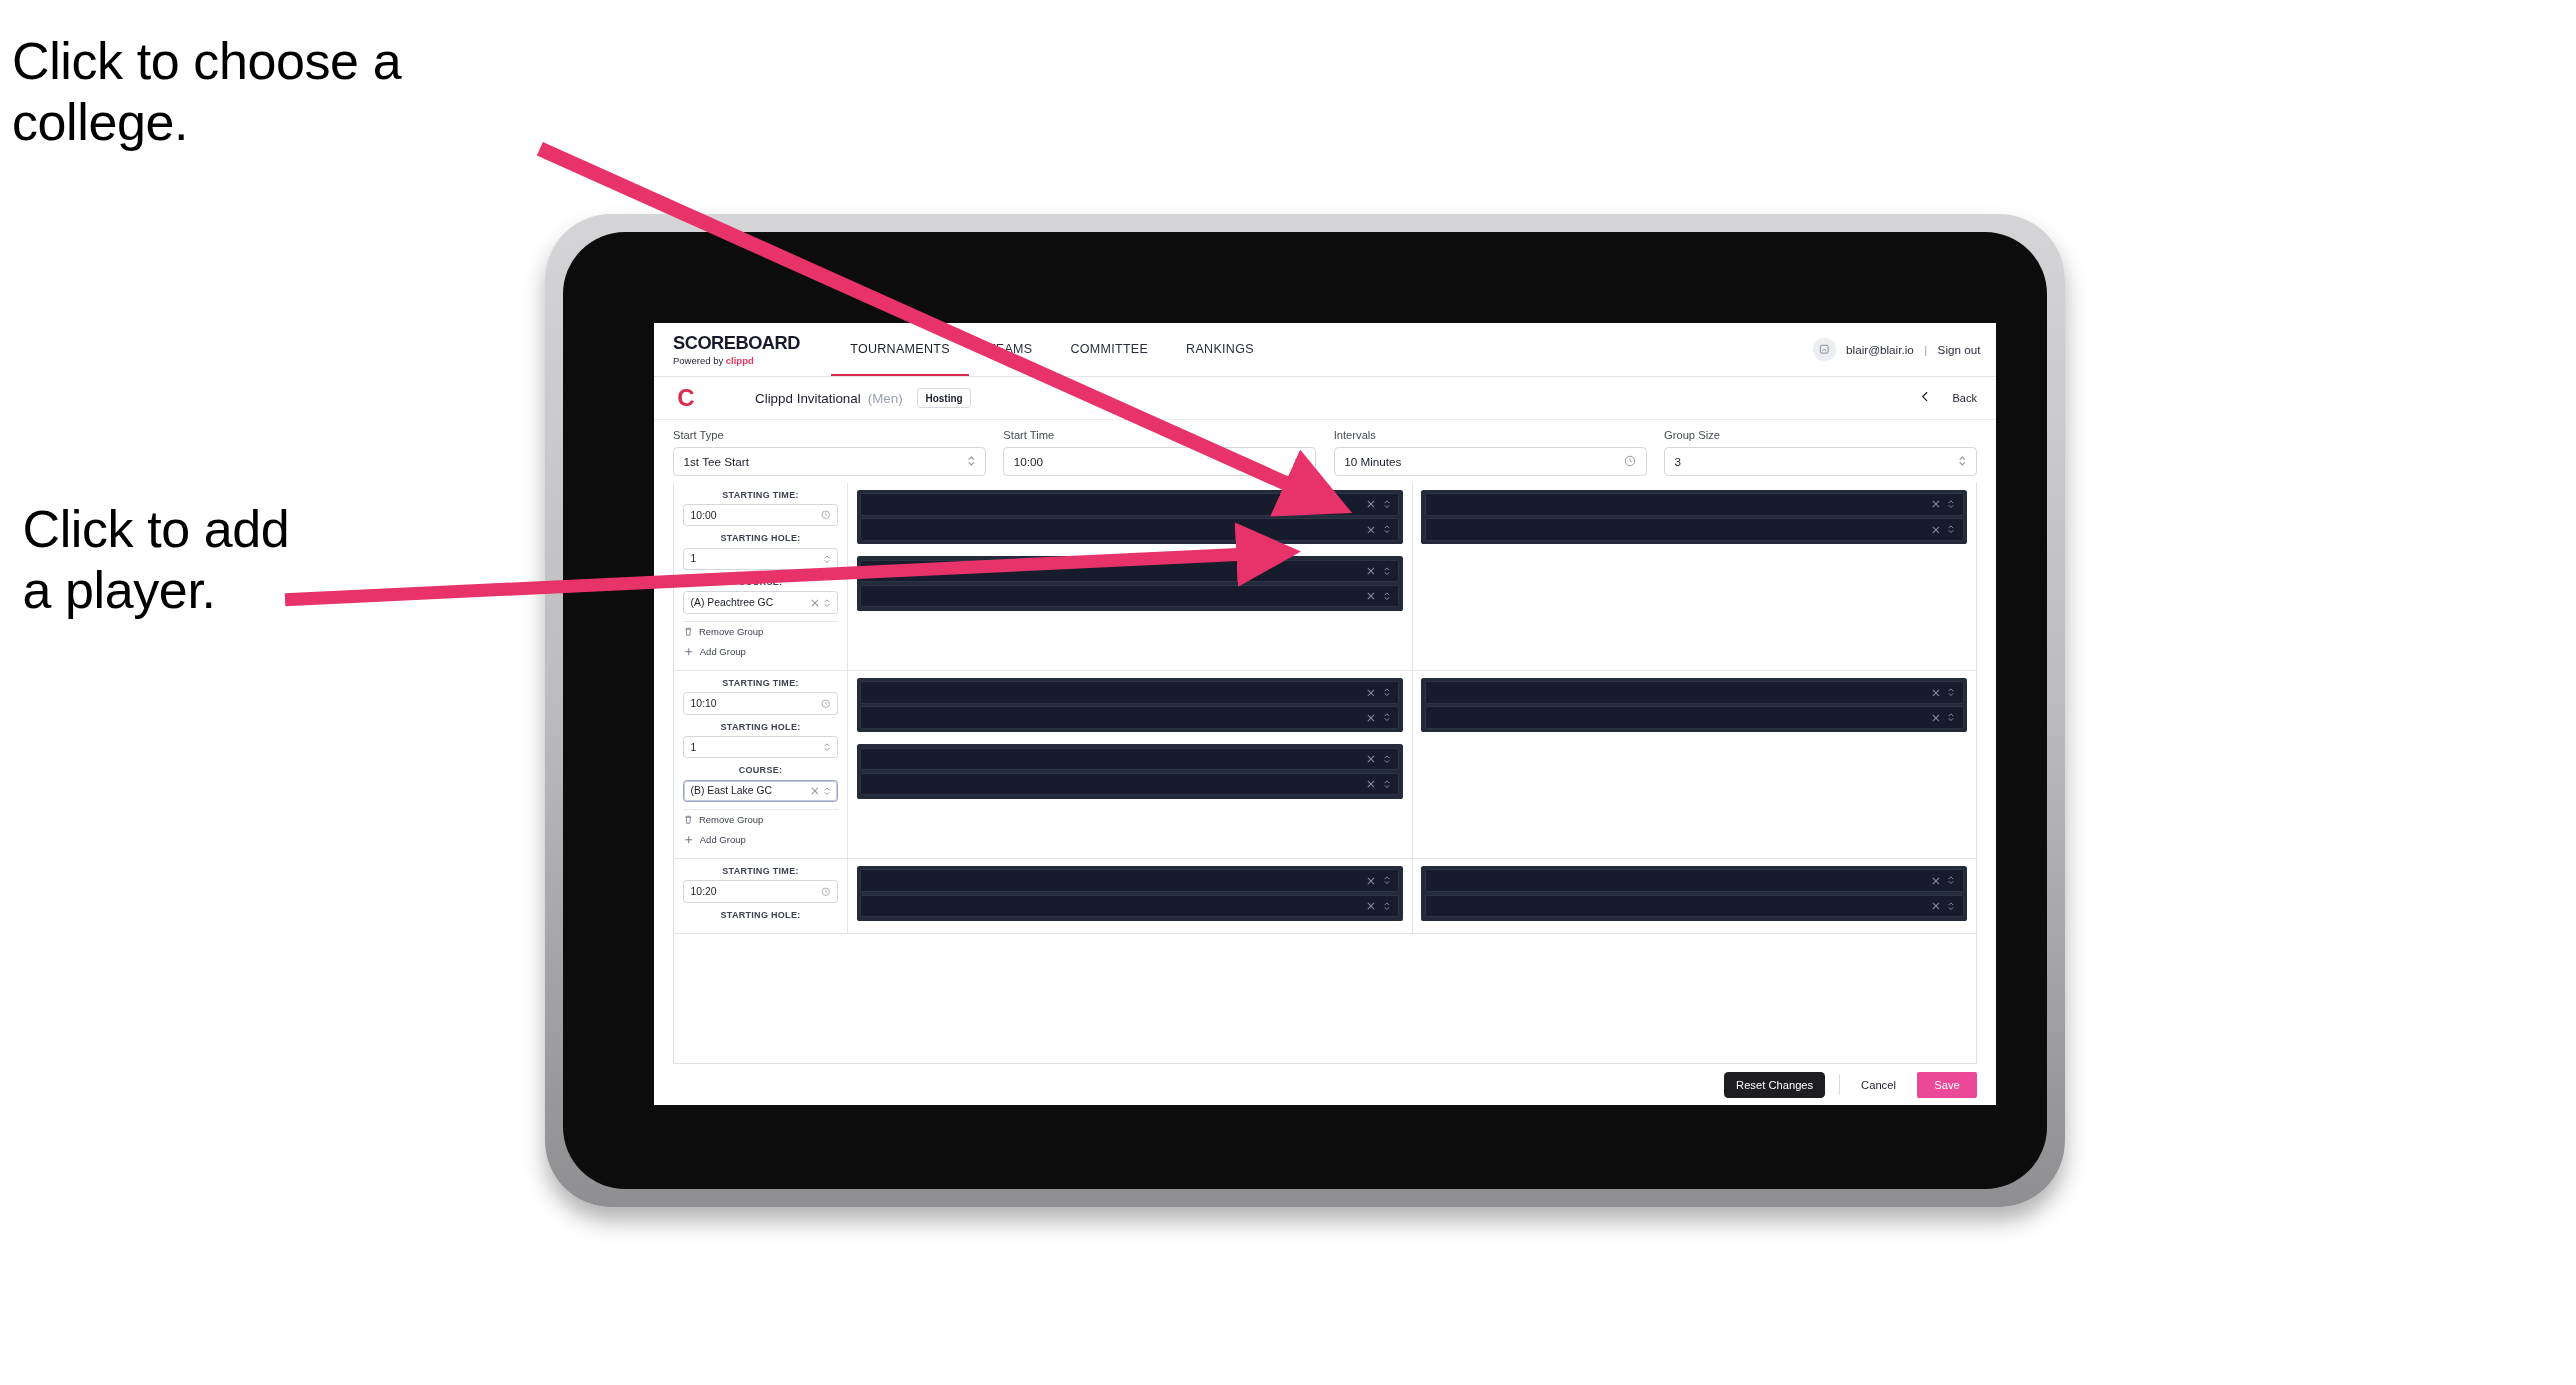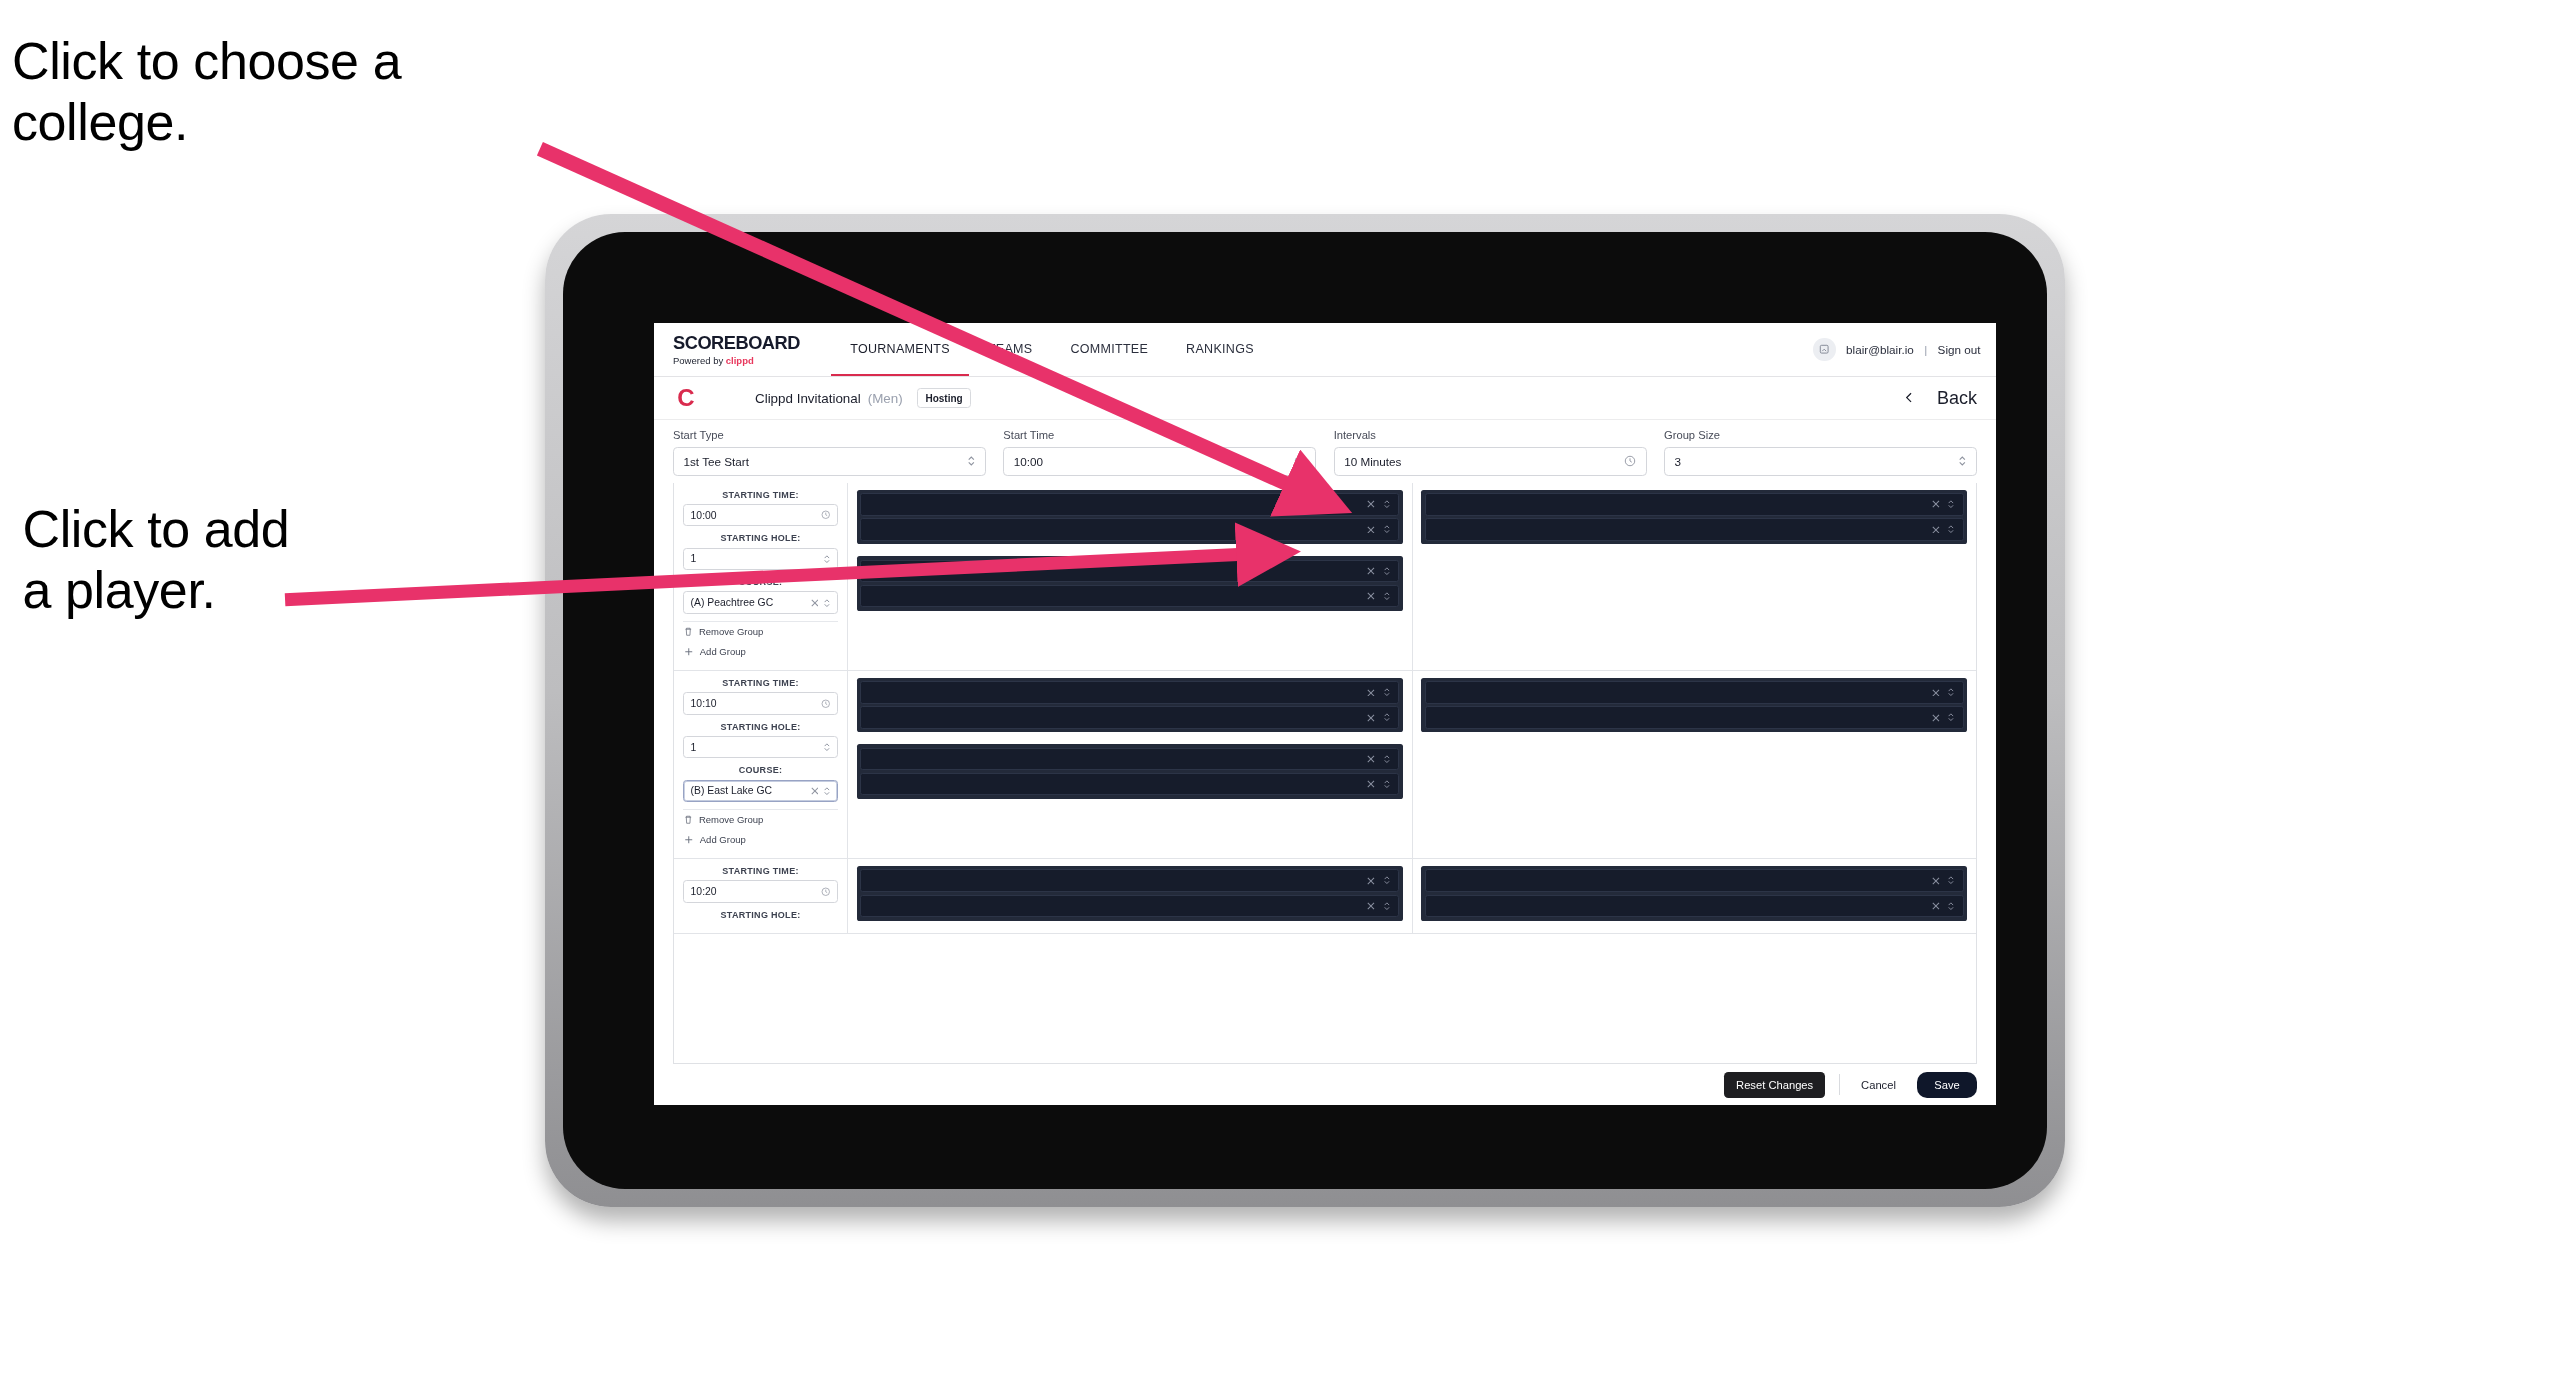--- a/index.html
+++ b/index.html
@@ -117,22 +117,22 @@
     font-size: 24px; font-weight: 700; color: #d92b4e;
     font-family: "Liberation Sans", sans-serif; line-height: 1;
   }
   #tour-name { font-size: 13.4px; color: #1b1e2b; margin-left: 44px; }
   #tour-gender { font-size: 13.4px; color: #9aa0ae; margin-left: 7px; }
   #tour-badge {
     margin-left: 14px; font-size: 10px; color: #1b1e2b; font-weight: 700;
     border: 0.9px solid #d8dade; border-radius: 3.5px; padding: 3.5px 7.8px;
   }
   #back-btn {
-    margin-left: auto; display: flex; gap: 24px;
-    font-size: 18px; color: #1b1e2b; cursor: pointer;
+    margin-left: auto; display: flex; align-items: center; gap: 24px;
+    font-size: 11px; color: #1b1e2b; cursor: pointer;
   }
 
   
   #formrow {
     display: flex; gap: 0; padding: 8.6px 19px 7px 19px;
     flex: 0 0 auto;
   }
   .field { flex: 1 1 0; padding-right: 17.3px; }
   .field:last-child { padding-right: 0; }
   .field-label { font-size: 11.2px; color: #474b58; margin-bottom: 6px; }
@@ -218,21 +218,21 @@
     font-size: 11.2px; padding: 7px 12px; cursor: pointer;
     font-family: "Liberation Sans", sans-serif;
   }
   #footer-div { width: 0.9px; height: 21px; background: #d9dbdf; }
   #btn-cancel {
     background: transparent; border: none; color: #1b1e2b;
     font-size: 11.2px; padding: 7px 7px; cursor: pointer;
     font-family: "Liberation Sans", sans-serif;
   }
   #btn-save {
-    background: #0f172a; color: #fff; border: none; border-radius: 10px;
+    background: #ec4899; color: #fff; border: none; border-radius: 2px;
     font-size: 11.2px; padding: 7px 17.3px; cursor: pointer;
     font-family: "Liberation Sans", sans-serif;
   }
 </style>
 </head>
 <body>
 
 <div id="stage">
 
   <div class="annot" id="annot-college">Click to choose a

